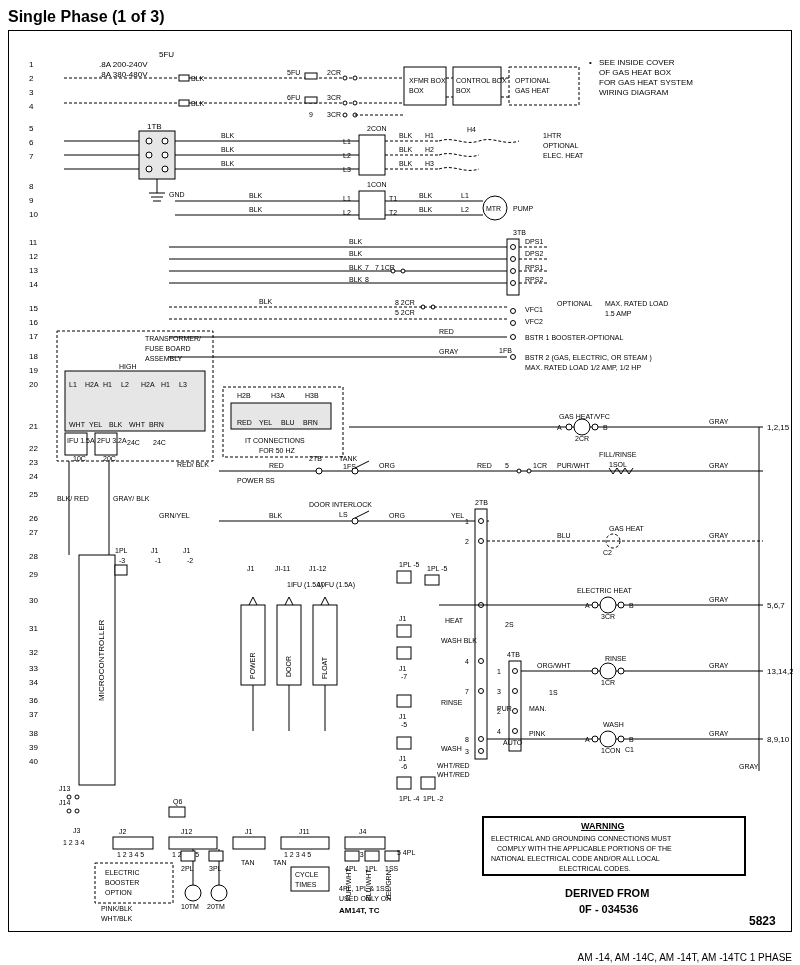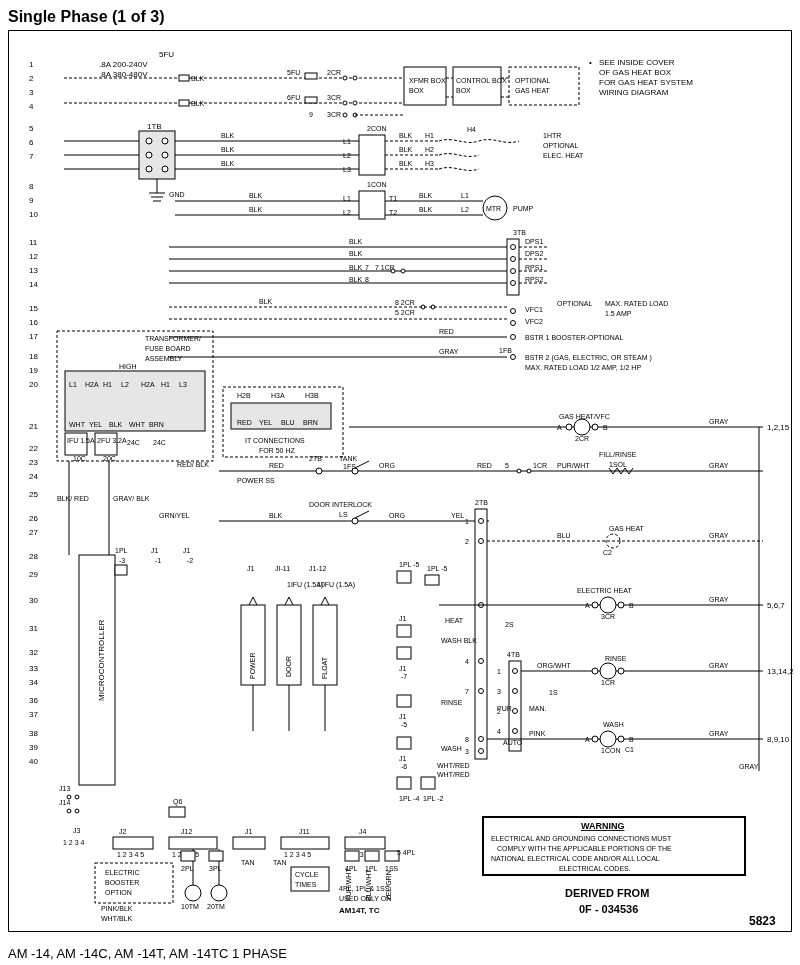--- a/index.html
+++ b/index.html
@@ -1,20 +1,20 @@
 <!DOCTYPE html>
 <html><head>
 <meta charset="utf-8">
 <style>
   body{margin:0;padding:8px;font-family:Arial,Helvetica,sans-serif;font-size:11px;color:#000;background:#fff}
   .page{width:784px;margin:0 auto}
   .title{font-size:16px;font-weight:bold;margin-bottom:4px}
   .frame{border:1px solid #000;position:relative;height:900px;background:#fff}
   svg{display:block}
-  .footer-caption{text-align:left;margin-top:14px;font-size:13px}
+  .footer-caption{text-align:right;margin-top:20px;font-size:10px}
   text{font-family:Arial,Helvetica,sans-serif}
   .t7{font-size:7px}
   .t8{font-size:8px}
   .t9{font-size:9px}
   .t11{font-size:11px}
   .t12{font-size:12px}
   .tb{font-weight:bold}
   .wire{stroke:#000;stroke-width:1;fill:none}
   .dash{stroke:#000;stroke-width:1;fill:none;stroke-dasharray:3,2}
   .box{fill:#fff;stroke:#000;stroke-width:1}

